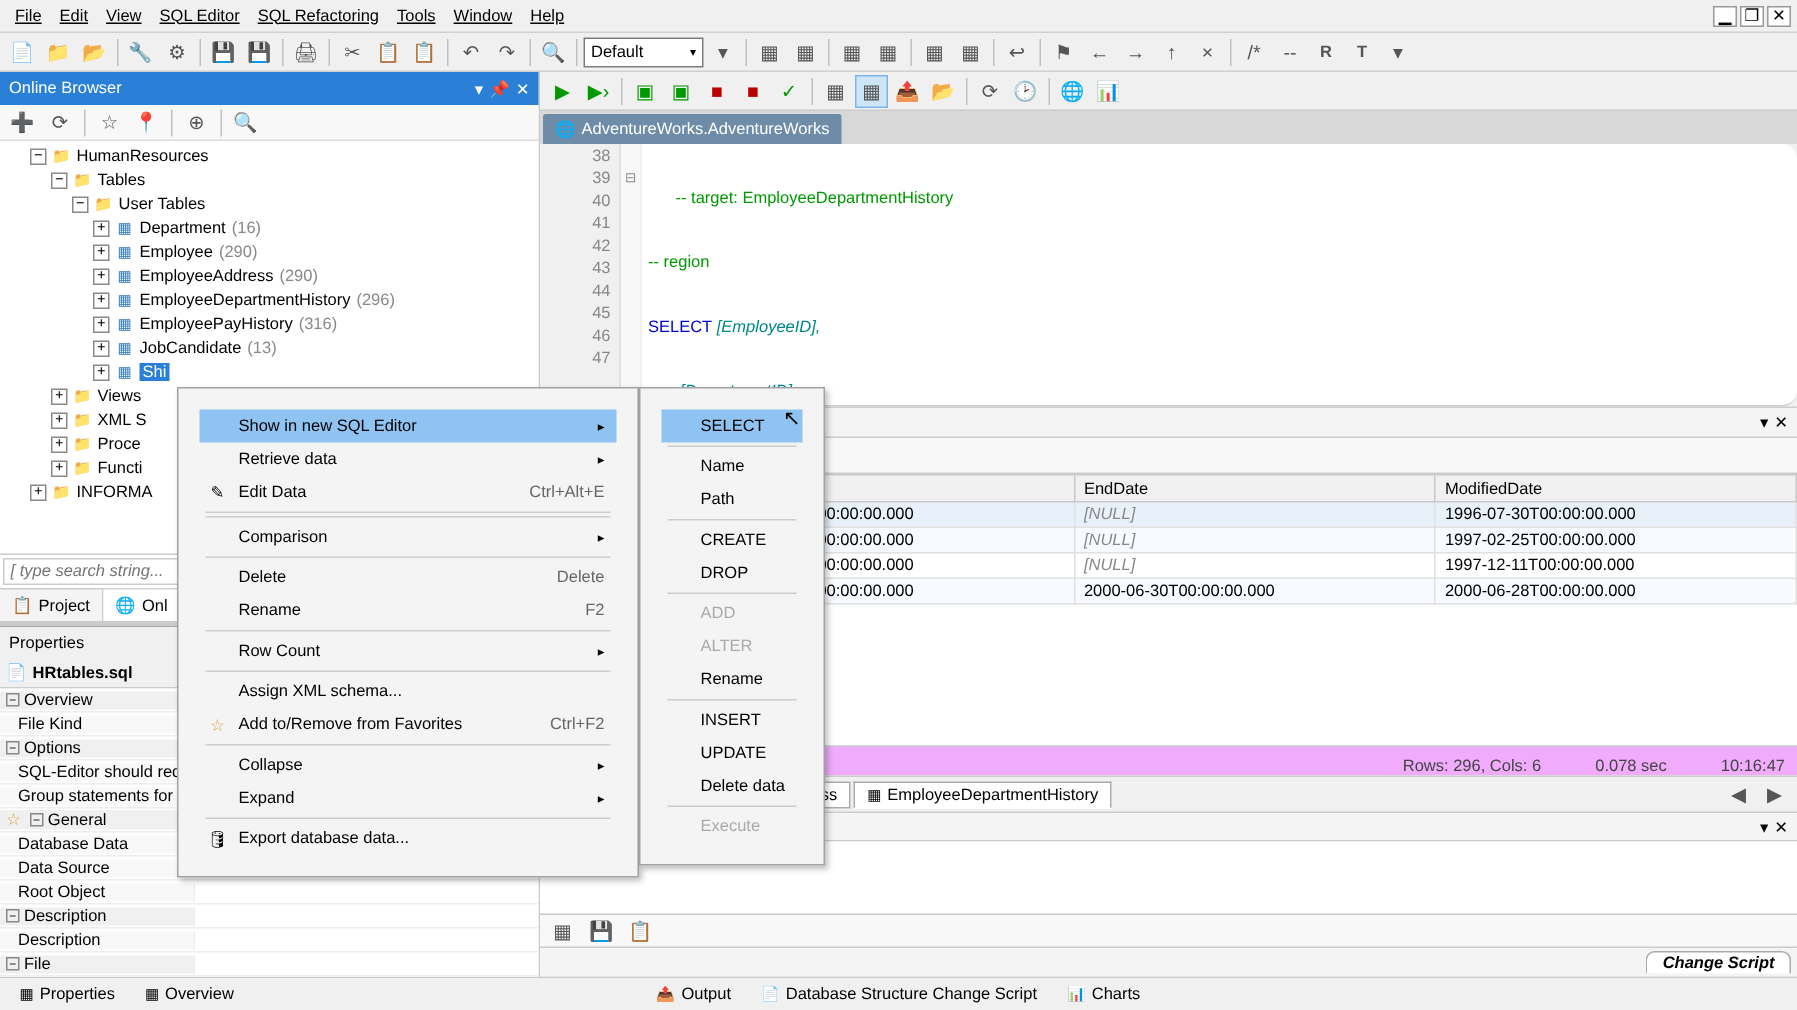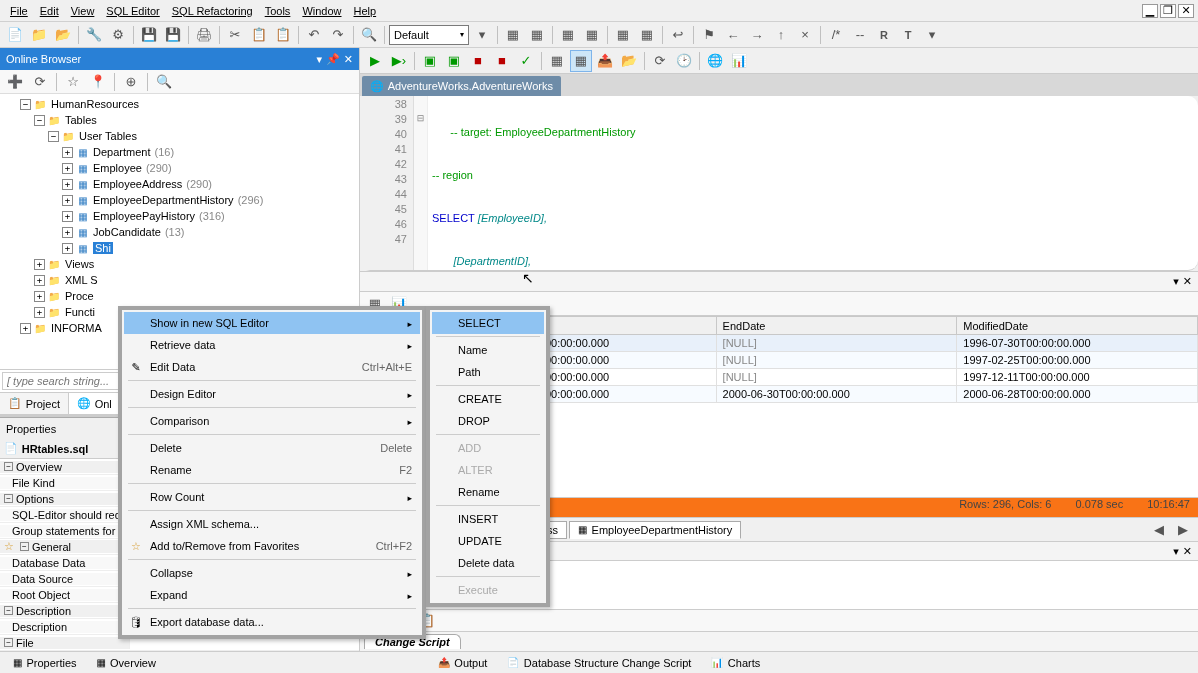--- a/index.html
+++ b/index.html
@@ -74,46 +74,46 @@
 
 .results { flex: 1; display: flex; flex-direction: column; border-top: 1px solid #ccc; min-height: 0; }
 .results-header { height: 20px; background: #f4f4f4; display: flex; align-items: center; justify-content: flex-end; padding: 0 6px; gap: 4px; border-bottom: 1px solid #ccc; }
 .results-toolbar { height: 24px; background: #f8f8f8; border-bottom: 1px solid #ccc; display: flex; align-items: center; padding: 0 4px; gap: 2px; }
 .grid { flex: 1; overflow: auto; background: #fff; }
 .grid table { border-collapse: collapse; width: 100%; }
 .grid th { background: #f0f0f0; border: 1px solid #c8c8c8; padding: 2px 6px; text-align: left; font-weight: normal; height: 18px; }
 .grid td { border: 1px solid #e0e0e0; padding: 2px 6px; height: 17px; }
 .grid tr:nth-child(even) td { background: #f7fbff; }
 .grid tr.cur td { background: #e8f0fa; }
-.null { color: #888; }
-
-.status-row { height: 20px; background: #f97316; border-top: 1px solid #ccc; display: flex; align-items: flex-start; justify-content: flex-end; padding: 0 8px; gap: 24px; color: #444; }
+.null { color: #888; font-style: italic; }
+
+.status-row { height: 20px; background: #f0abfc; border-top: 1px solid #ccc; display: flex; align-items: flex-end; justify-content: flex-end; padding: 0 8px; gap: 36px; color: #444; }
 
 .result-tabs { height: 24px; background: #f0f0f0; border-top: 1px solid #ccc; display: flex; align-items: center; padding: 0 4px; gap: 2px; }
 .rtab { padding: 2px 8px; border: 1px solid #aaa; background: #fff; display: flex; align-items: center; gap: 4px; }
 .rtab.active { background: #fff; border-bottom-color: #fff; }
 .rtab-icon { font-size: 10px; }
 .nav-arrows { margin-left: auto; display: flex; gap: 2px; }
 
 
 .msgs-header { height: 20px; background: #f4f4f4; border-top: 1px solid #ccc; border-bottom: 1px solid #ccc; display: flex; align-items: center; padding: 0 6px; font-size: 11px; }
 .msgs-header .hdr-right { margin-left: auto; display: flex; gap: 4px; }
 .msgs-body { height: 48px; background: #fff; overflow: auto; padding: 2px 4px; }
 .msgs-toolbar { height: 22px; background: #f8f8f8; border-top: 1px solid #ccc; display: flex; align-items: center; padding: 0 4px; gap: 4px; }
 
-.change-tab-row { height: 20px; background: #f4f4f4; border-top: 1px solid #ccc; display: flex; align-items: center; padding: 0 4px; }
+.change-tab-row { height: 20px; background: #f4f4f4; border-top: 1px solid #ccc; display: flex; align-items: center; padding: 0 4px; justify-content: flex-end; }
 .change-tab { background: #fff; border: 1px solid #aaa; border-bottom: none; padding: 1px 10px; border-radius: 6px 6px 0 0; font-style: italic; font-weight: bold; }
 
 
 .bottom-tabs { height: 22px; background: #f0f0f0; border-top: 1px solid #ccc; display: flex; align-items: center; padding: 0 4px; gap: 2px; }
 .btab { padding: 2px 8px; display: flex; align-items: center; gap: 4px; border: 1px solid transparent; }
 .btab-icon { font-size: 10px; }
 
 
-.ctx { position: absolute; background: #f4f4f4; border: 4px solid #a3a3a3; box-shadow: 2px 2px 4px rgba(0,0,0,.25); z-index: 100; padding: 2px; min-width: 290px; margin-top: 48px; }
+.ctx { position: absolute; background: #f4f4f4; border: 1px solid #a3a3a3; box-shadow: 2px 2px 4px rgba(0,0,0,.25); z-index: 100; padding: 14px; min-width: 290px; }
 .ctx .row { display: flex; align-items: center; height: 22px; padding: 0 8px 0 26px; position: relative; }
 .ctx .row.hl { background: #8fc3f2; }
 .ctx .row .icon { position: absolute; left: 4px; width: 16px; text-align: center; font-size: 11px; }
 .ctx .row .label { flex: 1; }
 .ctx .row .short { color: #666; margin-left: 20px; }
 .ctx .row .sub::after { content: "▸"; font-size: 9px; margin-left: auto; }
 .ctx .row.disabled { color: #aaa; }
 .ctx hr { border: none; border-top: 1px solid #ccc; margin: 2px 4px; }
 
 .ctx.sub { min-width: 120px; }
@@ -589,24 +589,20 @@
   <div class="row">
       <span class="label">Retrieve data</span>
       <span class="sub"></span>
     </div>
   <div class="row">
       <span class="icon">✎</span>
       <span class="label">Edit Data</span>
       <span class="short">Ctrl+Alt+E</span>
     </div>
   <hr>
-  <div class="row">
-      <span class="label">Design Editor</span>
-      <span class="sub"></span>
-    </div>
   <hr>
   <div class="row">
       <span class="label">Comparison</span>
       <span class="sub"></span>
     </div>
   <hr>
   <div class="row">
       <span class="label">Delete</span>
       <span class="short">Delete</span>
     </div>

